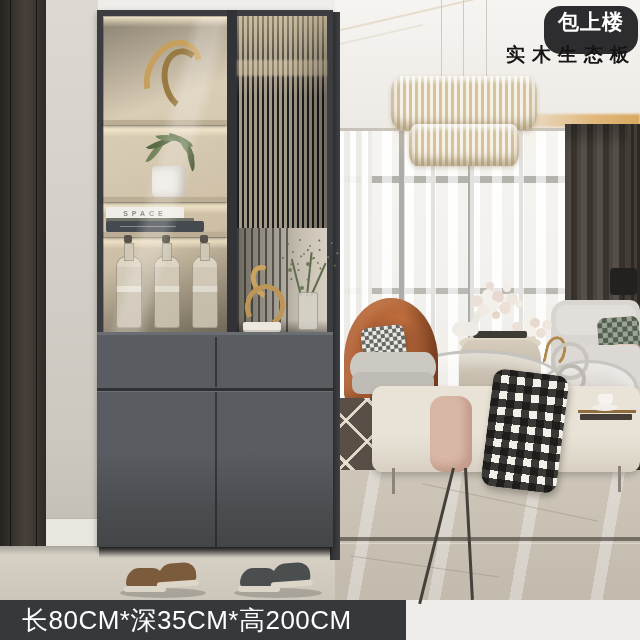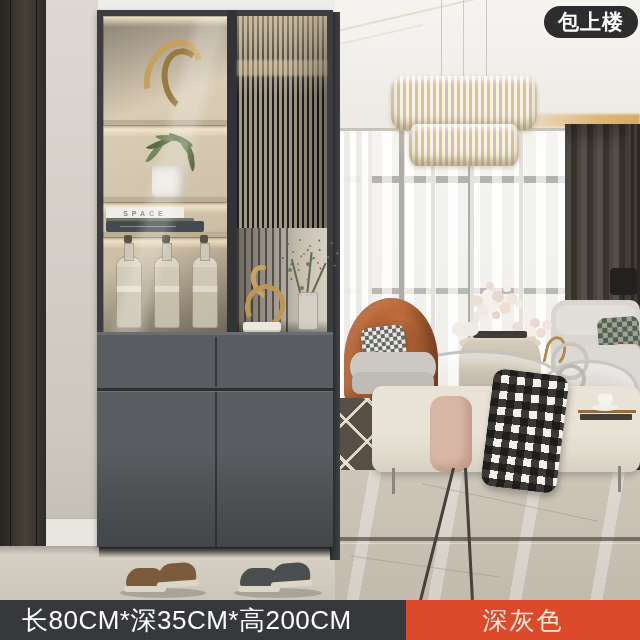--- a/index.html
+++ b/index.html
@@ -206,21 +206,21 @@
     background:linear-gradient(180deg,#6a6d71 0 3px,#595c60 3px 55%,#4c4f52 80%,#434649);}
   .drawer-split{left:215px;top:337px;width:2px;height:50px;background:rgba(28,30,32,.6);}
   .groove{left:97px;top:388px;width:236px;height:3px;background:#2e3032;
     box-shadow:0 1px 0 rgba(255,255,255,.12);}
   .door-split{left:215px;top:392px;width:2px;height:155px;background:rgba(24,26,28,.55);}
   .plinth-shadow{left:99px;top:547px;width:232px;height:11px;
     background:linear-gradient(180deg,rgba(15,15,15,.85),rgba(15,15,15,0));}
 
   
   .badge-row{position:absolute;top:6px;right:2px;display:flex;gap:4px;align-items:center;}
-  .pill{font-size:21px;font-weight:bold;color:#ffffff;padding:3px 14px 4px;border-radius:17px;
+  .pill{font-size:21px;font-weight:bold;color:#ffffff;padding:3px 14px 20px;border-radius:17px;
     letter-spacing:1px;line-height:1.2;}
   .pill-dark{background:#2d2d2f;}
   .pill-red{background:#d24b2e;}
   .material-text{position:absolute;top:42px;right:4px;font-size:19px;font-weight:bold;
     color:#141414;letter-spacing:7px;}
   .footer{left:0;top:600px;width:640px;height:48px;display:flex;}
   .footer-left{width:406px;height:40px;background:#36383b;color:#ffffff;font-size:26px;
     line-height:40px;padding-left:22px;box-sizing:border-box;letter-spacing:.5px;white-space:nowrap;}
   .footer-tag{width:234px;height:40px;background:#dc4a2b;color:#fbe8d8;font-size:25px;
     line-height:40px;text-align:center;letter-spacing:2px;}
@@ -372,19 +372,19 @@
   <div class="abs vase"></div>
   <div class="abs lower-cab"></div>
   <div class="abs drawer-split"></div>
   <div class="abs groove"></div>
   <div class="abs door-split"></div>
   <div class="abs plinth-shadow"></div>
 
   <div class="badge-row">
     <div class="pill pill-dark">包上楼</div>
   </div>
+  <div class="material-text">实木生态板</div>
 
   <div class="abs footer">
     <div class="footer-left">长80CM*深35CM*高200CM</div>
-    <div class="footer-tag">深灰色</div>
   </div>
 
 </div>
 
 </body></html>

